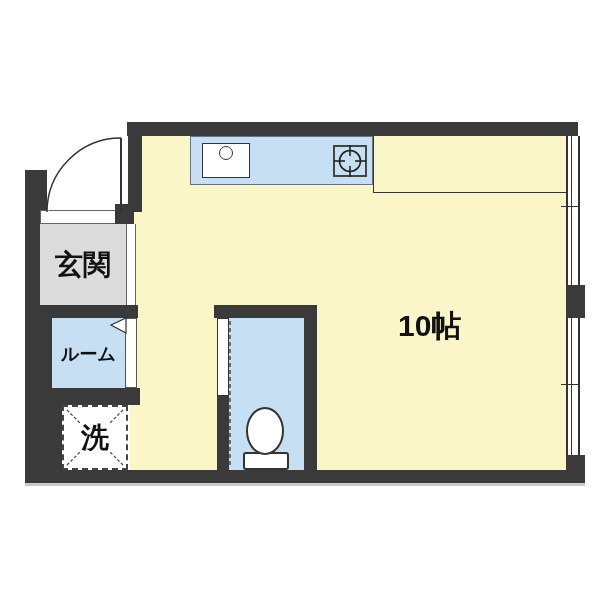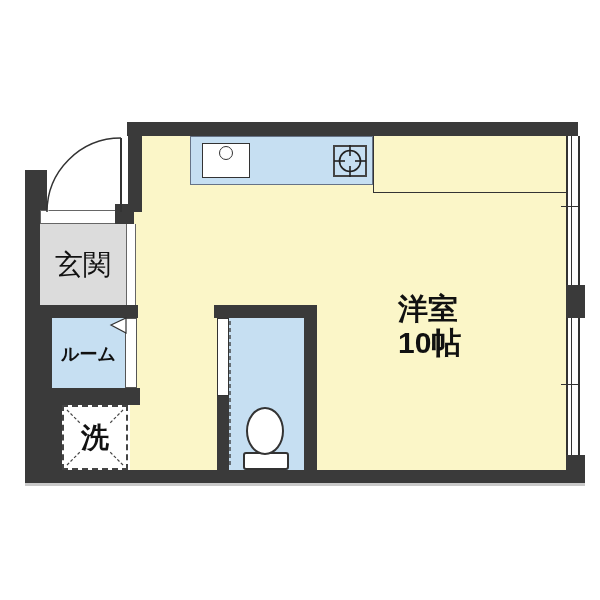--- a/index.html
+++ b/index.html
@@ -27,21 +27,21 @@
   <div class="wall" style="left:127px;top:122px;width:451px;height:14px;"></div>
   <div class="wall" style="left:128px;top:136px;width:14px;height:76px;"></div>
   <div class="wall" style="left:25px;top:170px;width:15px;height:313px;"></div>
   <div class="wall" style="left:25px;top:170px;width:22px;height:42px;"></div>
 
   <div style="left:40px;top:210px;width:94px;height:14px;background:#fff;border:1px solid #666;"></div>
   <div class="wall" style="left:115px;top:204px;width:19px;height:20px;"></div>
 
   <div style="left:40px;top:224px;width:86px;height:81px;background:var(--entrance-floor);"></div>
   <div style="left:126px;top:224px;width:10px;height:81px;background:#fff;border-left:1px solid #666;border-right:1px solid #666;"></div>
-  <div class="label" style="left:40px;top:224px;width:86px;height:81px;font-size:28px;font-weight:400;">
+  <div class="label" style="left:40px;top:224px;width:86px;height:81px;font-size:28px;font-weight:700;">
       <span>玄関</span>
     </div>
 
   <div class="wall" style="left:25px;top:305px;width:113px;height:13px;"></div>
 
   <div class="wall" style="left:40px;top:318px;width:12px;height:72px;"></div>
   <div class="water" style="left:52px;top:318px;width:73px;height:72px;"></div>
   <div style="left:125px;top:318px;width:12px;height:70px;background:#fff;border:1px solid #555;"></div>
   <div class="label" style="left:50px;top:318px;width:77px;height:72px;font-size:18px;line-height:20px;font-weight:600;">
     <span>ルーム</span>
@@ -80,21 +80,20 @@
     <div style="left:3px;top:0;width:1px;height:137px;background:#333;"></div>
   </div>
   <div class="wall" style="left:566px;top:455px;width:19px;height:15px;"></div>
   <div style="left:561px;top:206px;width:17px;height:1px;background:#333;"></div>
   <div style="left:561px;top:384px;width:17px;height:1px;background:#333;"></div>
 
   <div class="wall" style="left:25px;top:470px;width:560px;height:13px;"></div>
   <div style="left:25px;top:483px;width:560px;height:3px;background:var(--shadow);"></div>
 
   <div class="label" style="left:398px;top:291px;width:80px;height:70px;align-items:flex-start;font-size:30px;line-height:34px;font-weight:600;">
-    <span>洋室</span>
     <span>10帖</span>
   </div>
 
   <svg class="overlay" viewBox="0 0 600 600">
 
     <g>
       <path d="M 47 212 A 74 74 0 0 1 121 138" fill="#ffffff" stroke="#333" stroke-width="1.5"></path>
       <line x1="121" y1="212" x2="121" y2="138" stroke="#333" stroke-width="2"></line>
     </g>
 

